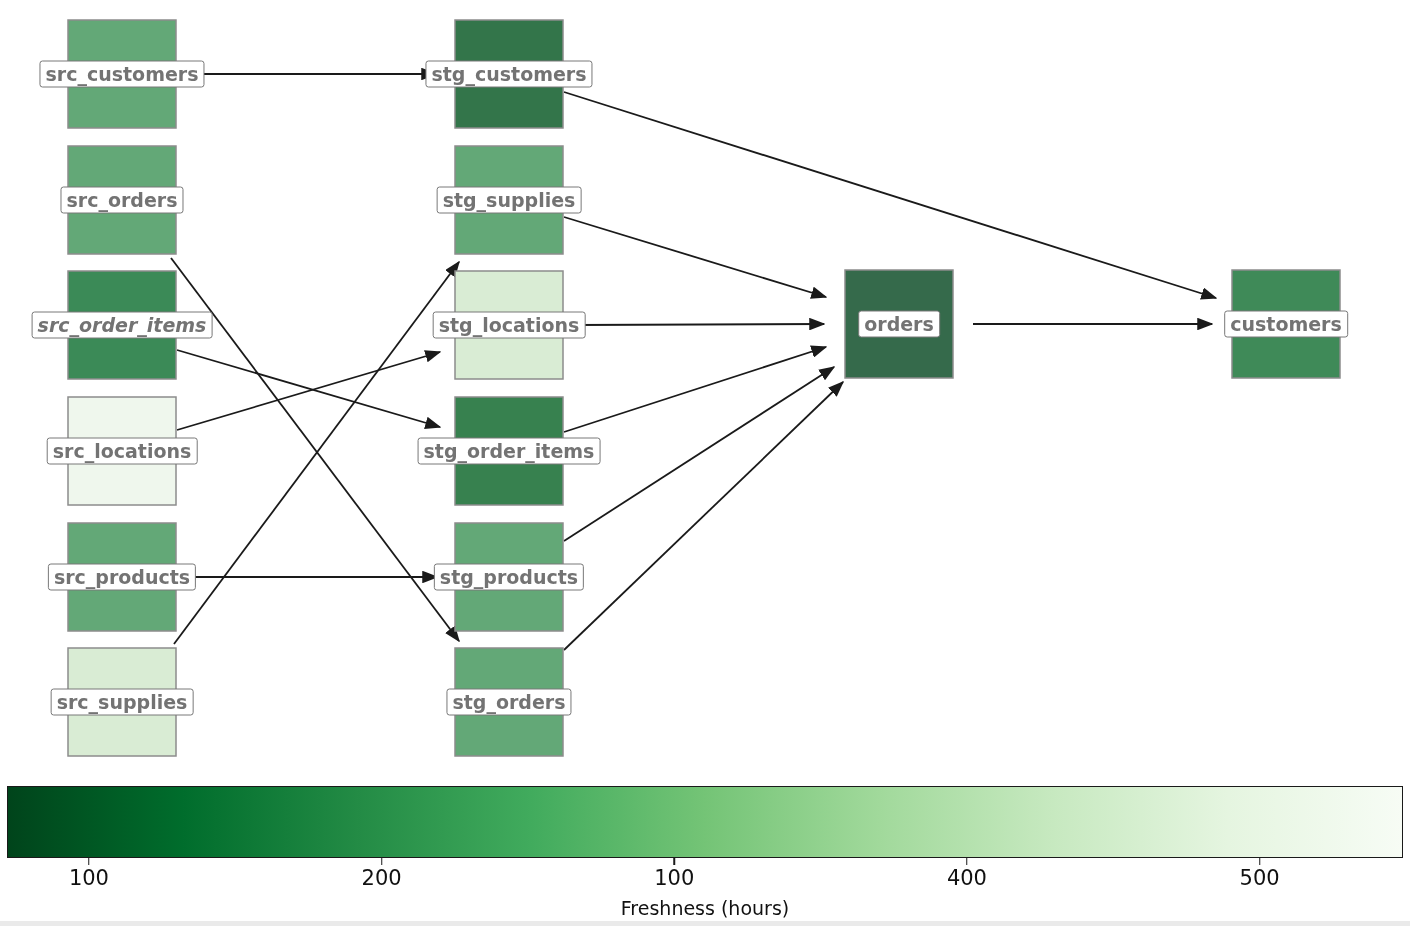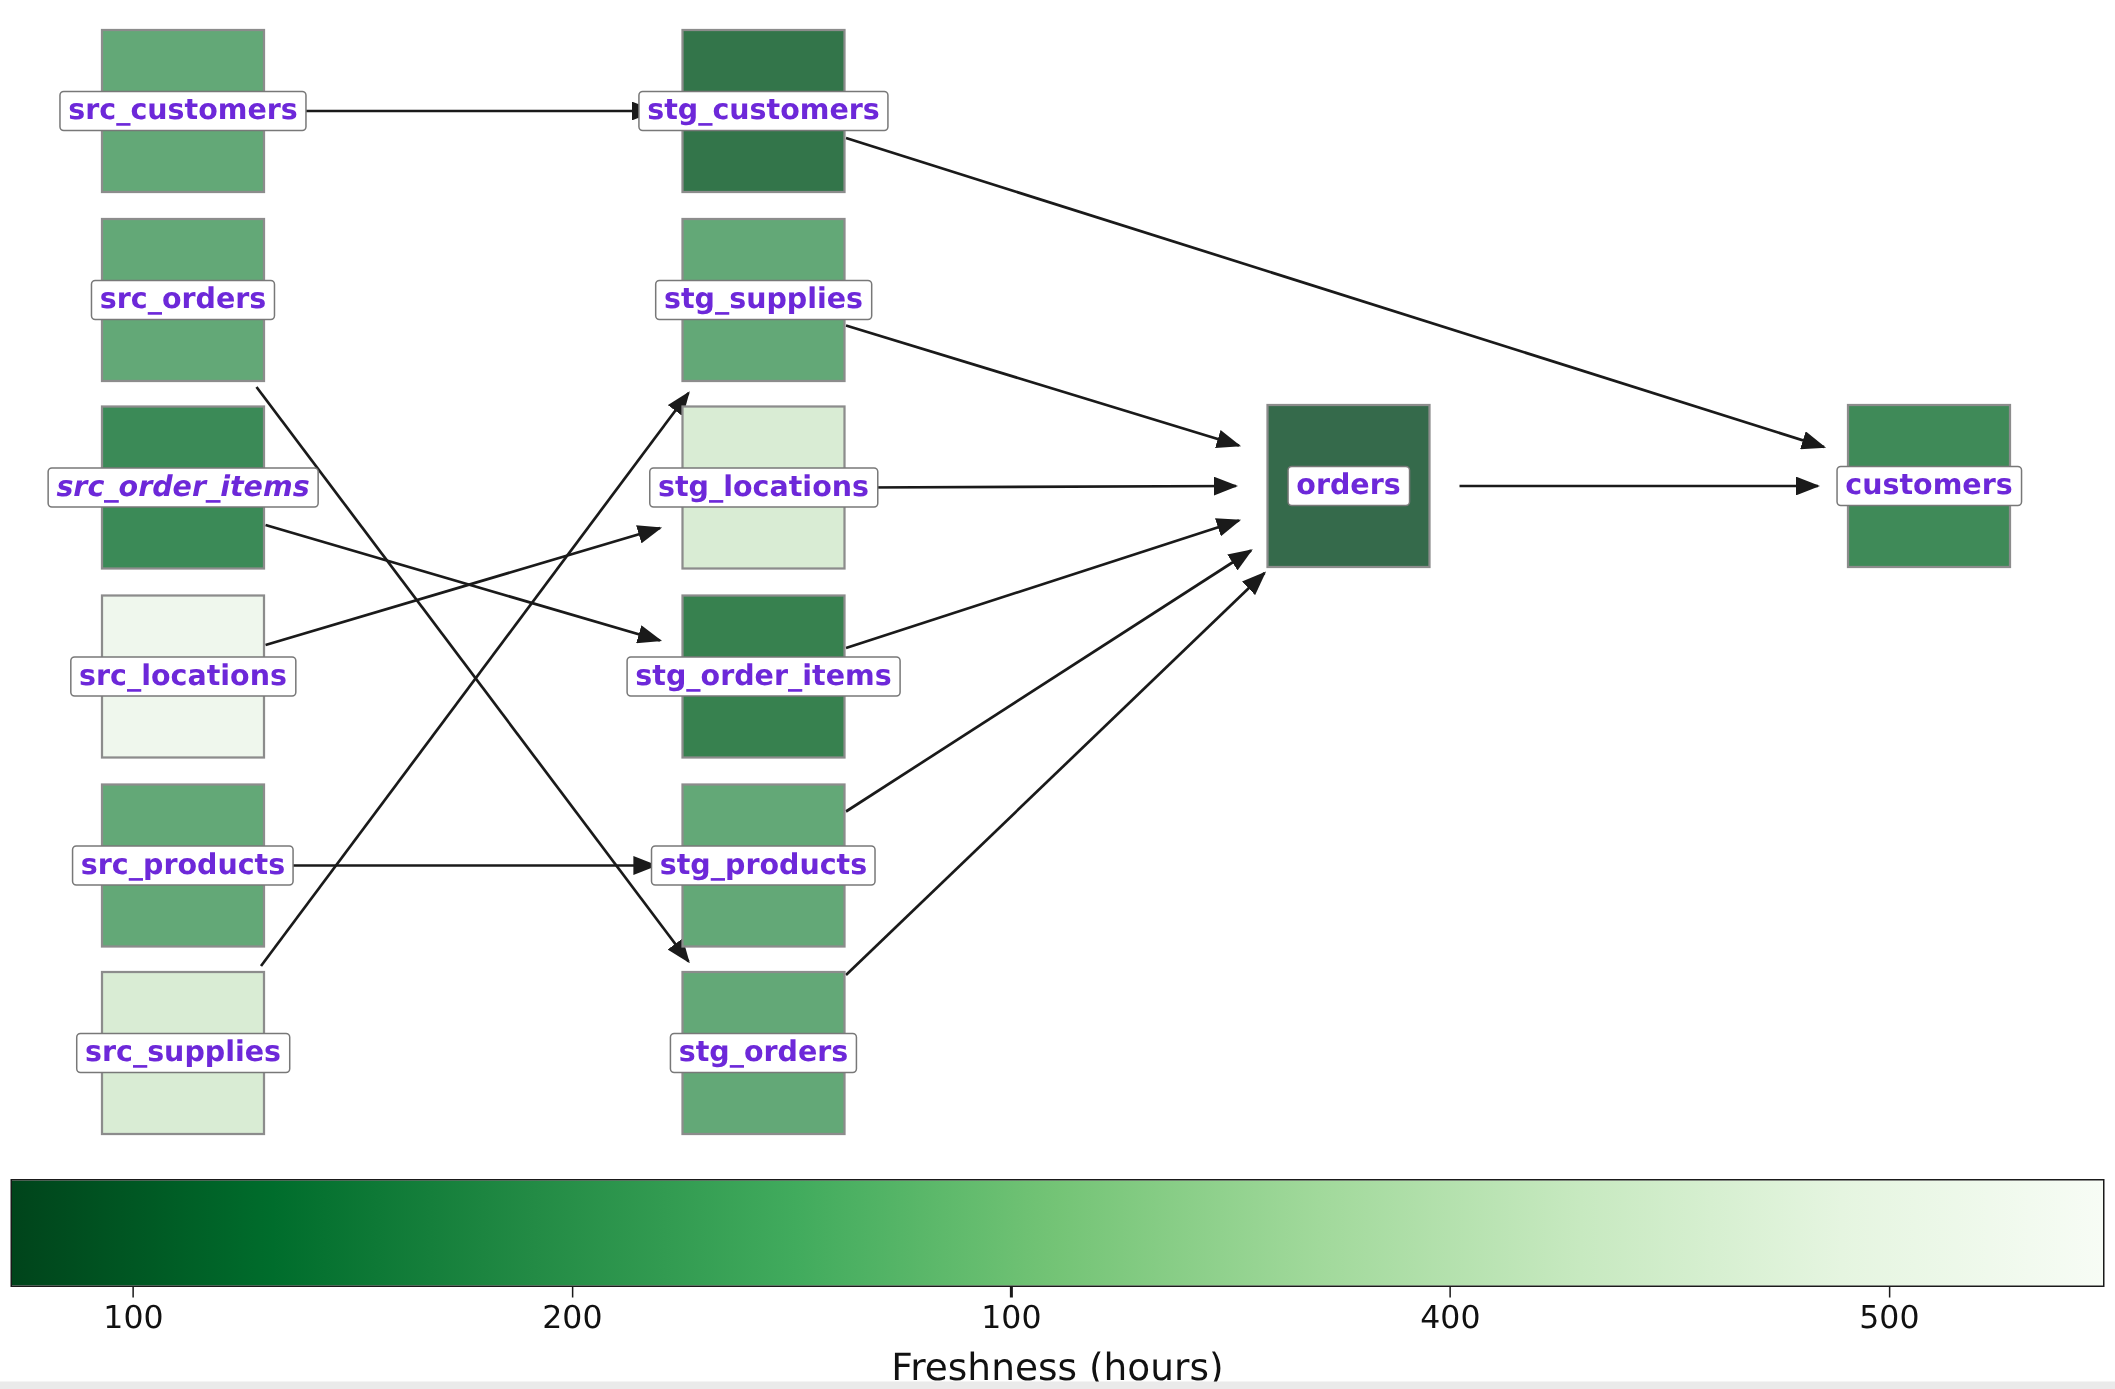--- a/index.html
+++ b/index.html
@@ -23,21 +23,21 @@
   .node-label {
     position: absolute;
     transform: translate(-50%, -50%);
     background: #ffffff;
     border: 1.5px solid #787878;
     border-radius: 3px;
     padding: 1px 5px;
     font-size: 19px;
     font-weight: bold;
     line-height: 23px;
-    color: #6d28d9;
+    color: #737373;
     white-space: nowrap;
     z-index: 3;
   }
   #colorbar {
     position: absolute;
     left: 7px;
     top: 786px;
     width: 1396px;
     height: 72px;
     border: 1.3px solid #1a1a1a;
@@ -58,21 +58,21 @@
     transform: translateX(-50%);
     font-size: 21px;
     color: #111111;
     white-space: nowrap;
   }
   #cbar-axis-label {
     position: absolute;
     top: 897px;
     left: 705px;
     transform: translateX(-50%);
-    font-size: 25px;
+    font-size: 19px;
     color: #111111;
     white-space: nowrap;
   }
   #bottom-edge {
     position: absolute;
     left: 0;
     bottom: 0;
     width: 100%;
     height: 5px;
     background: #eaeaea;

